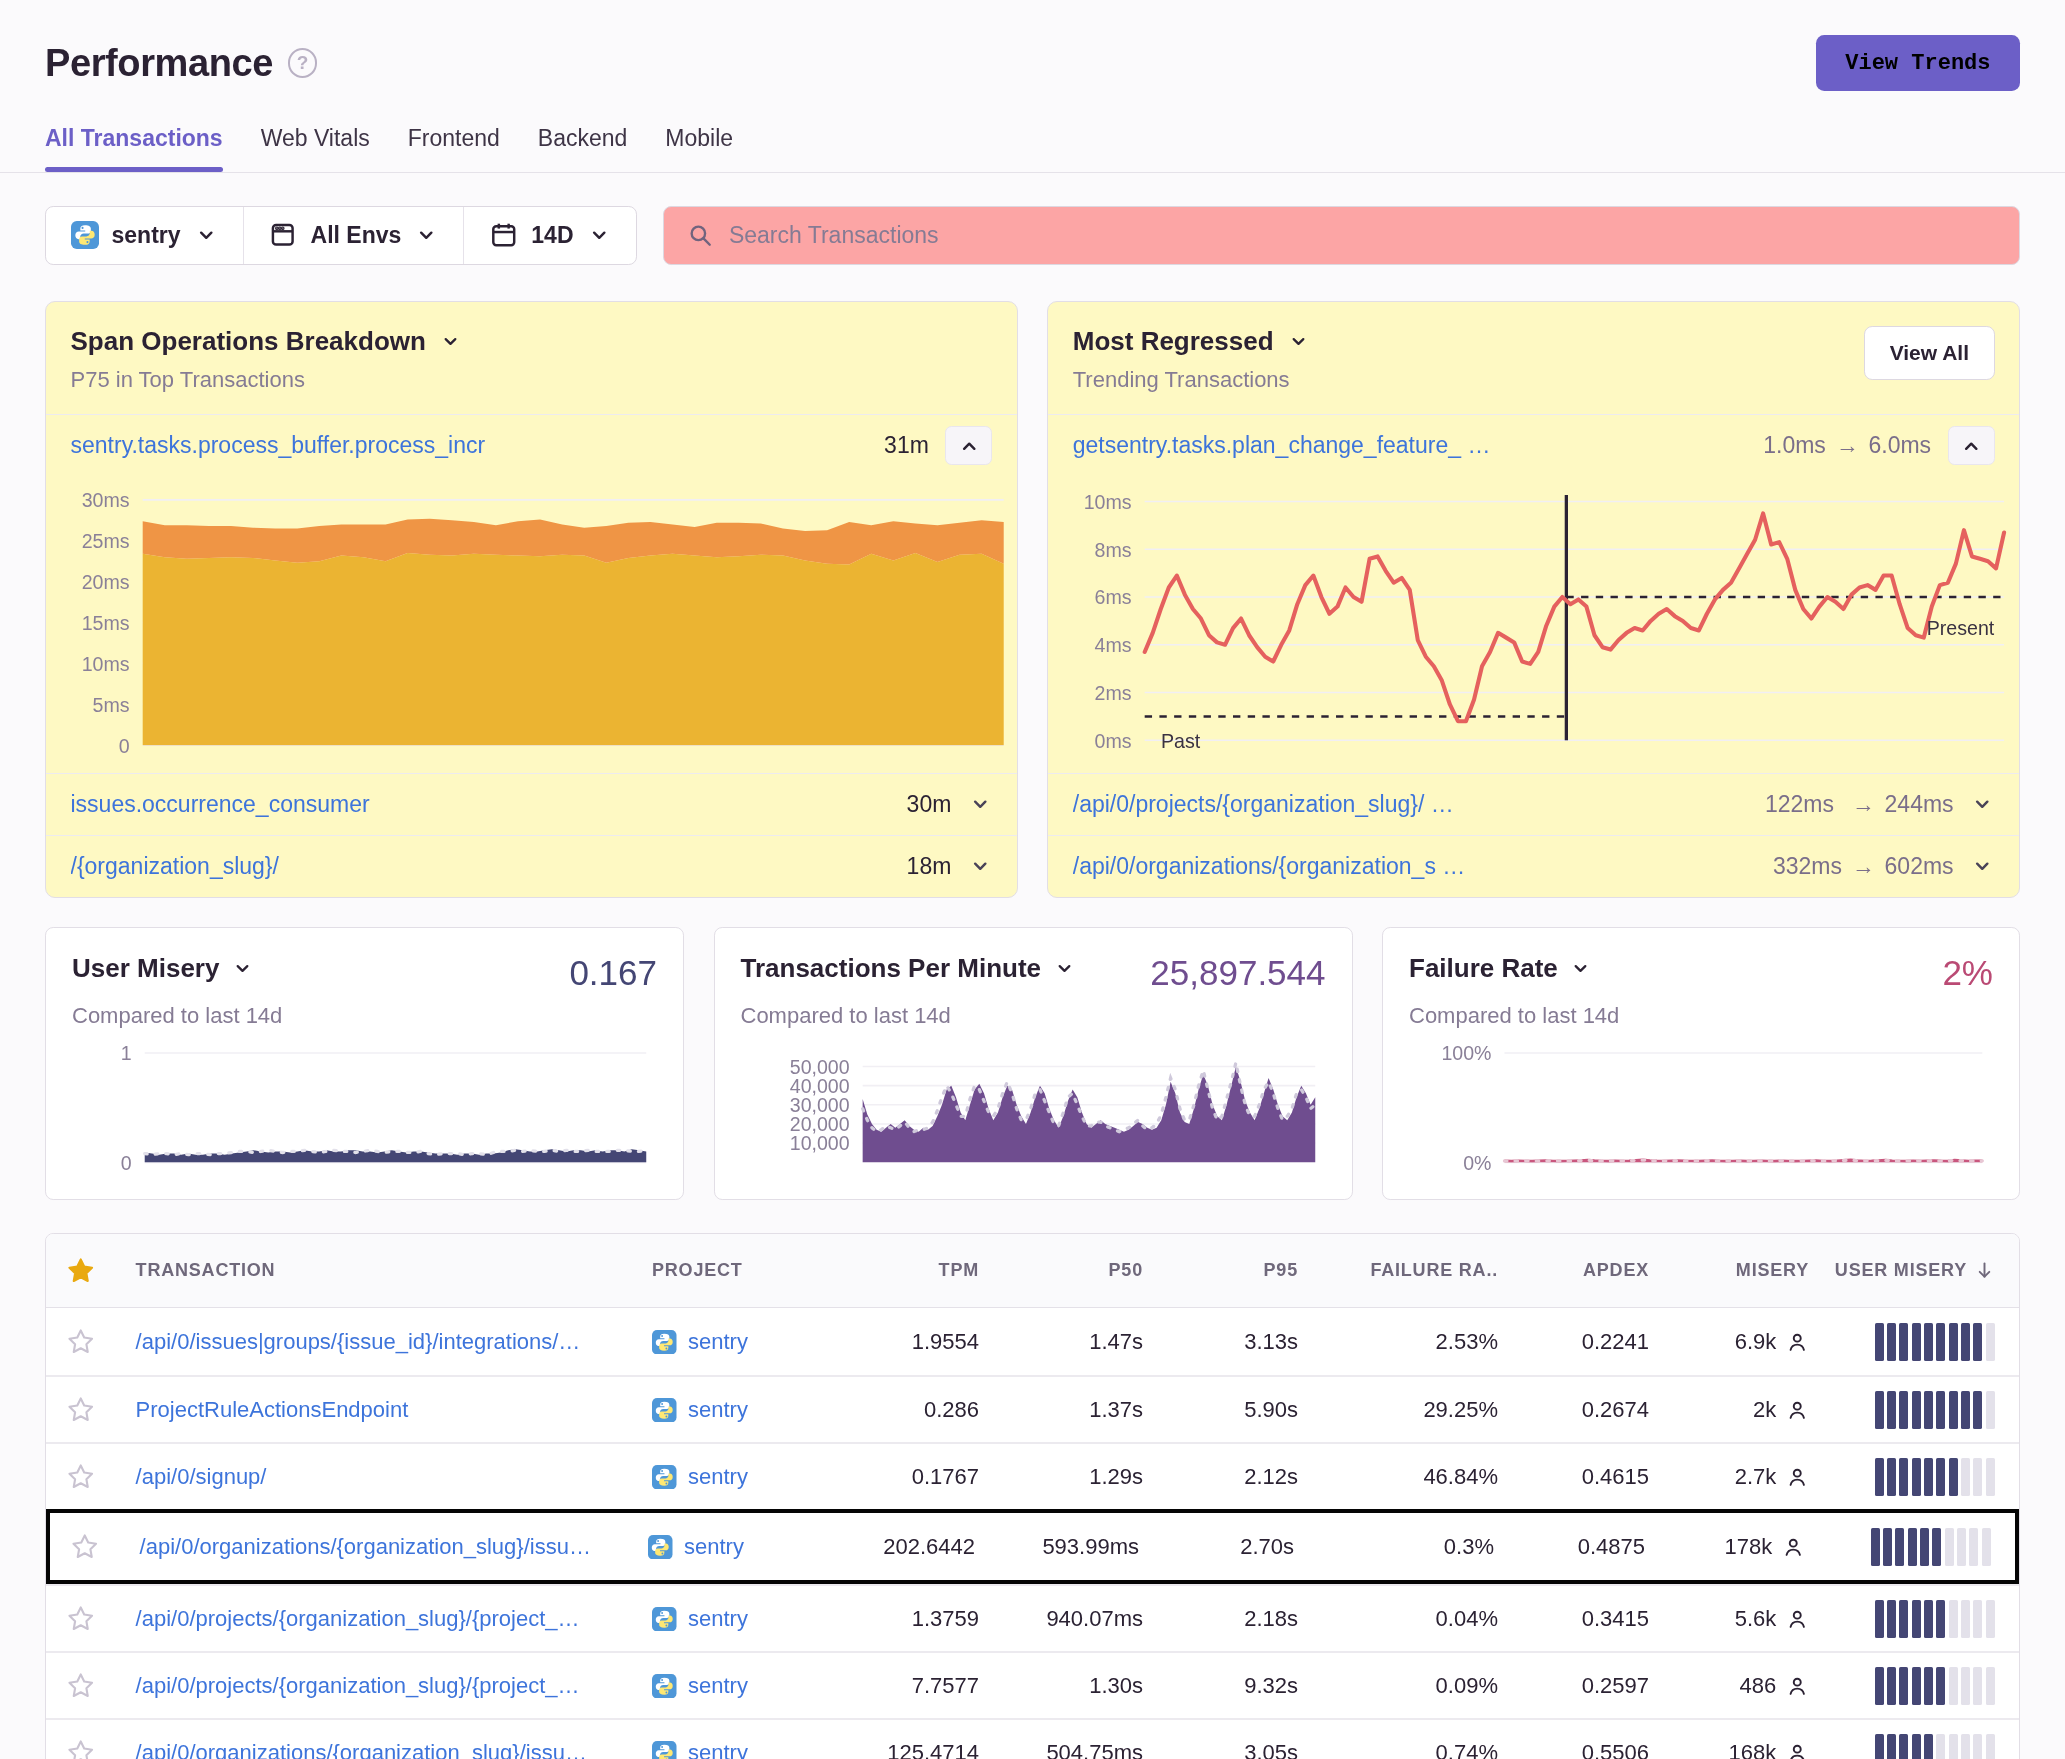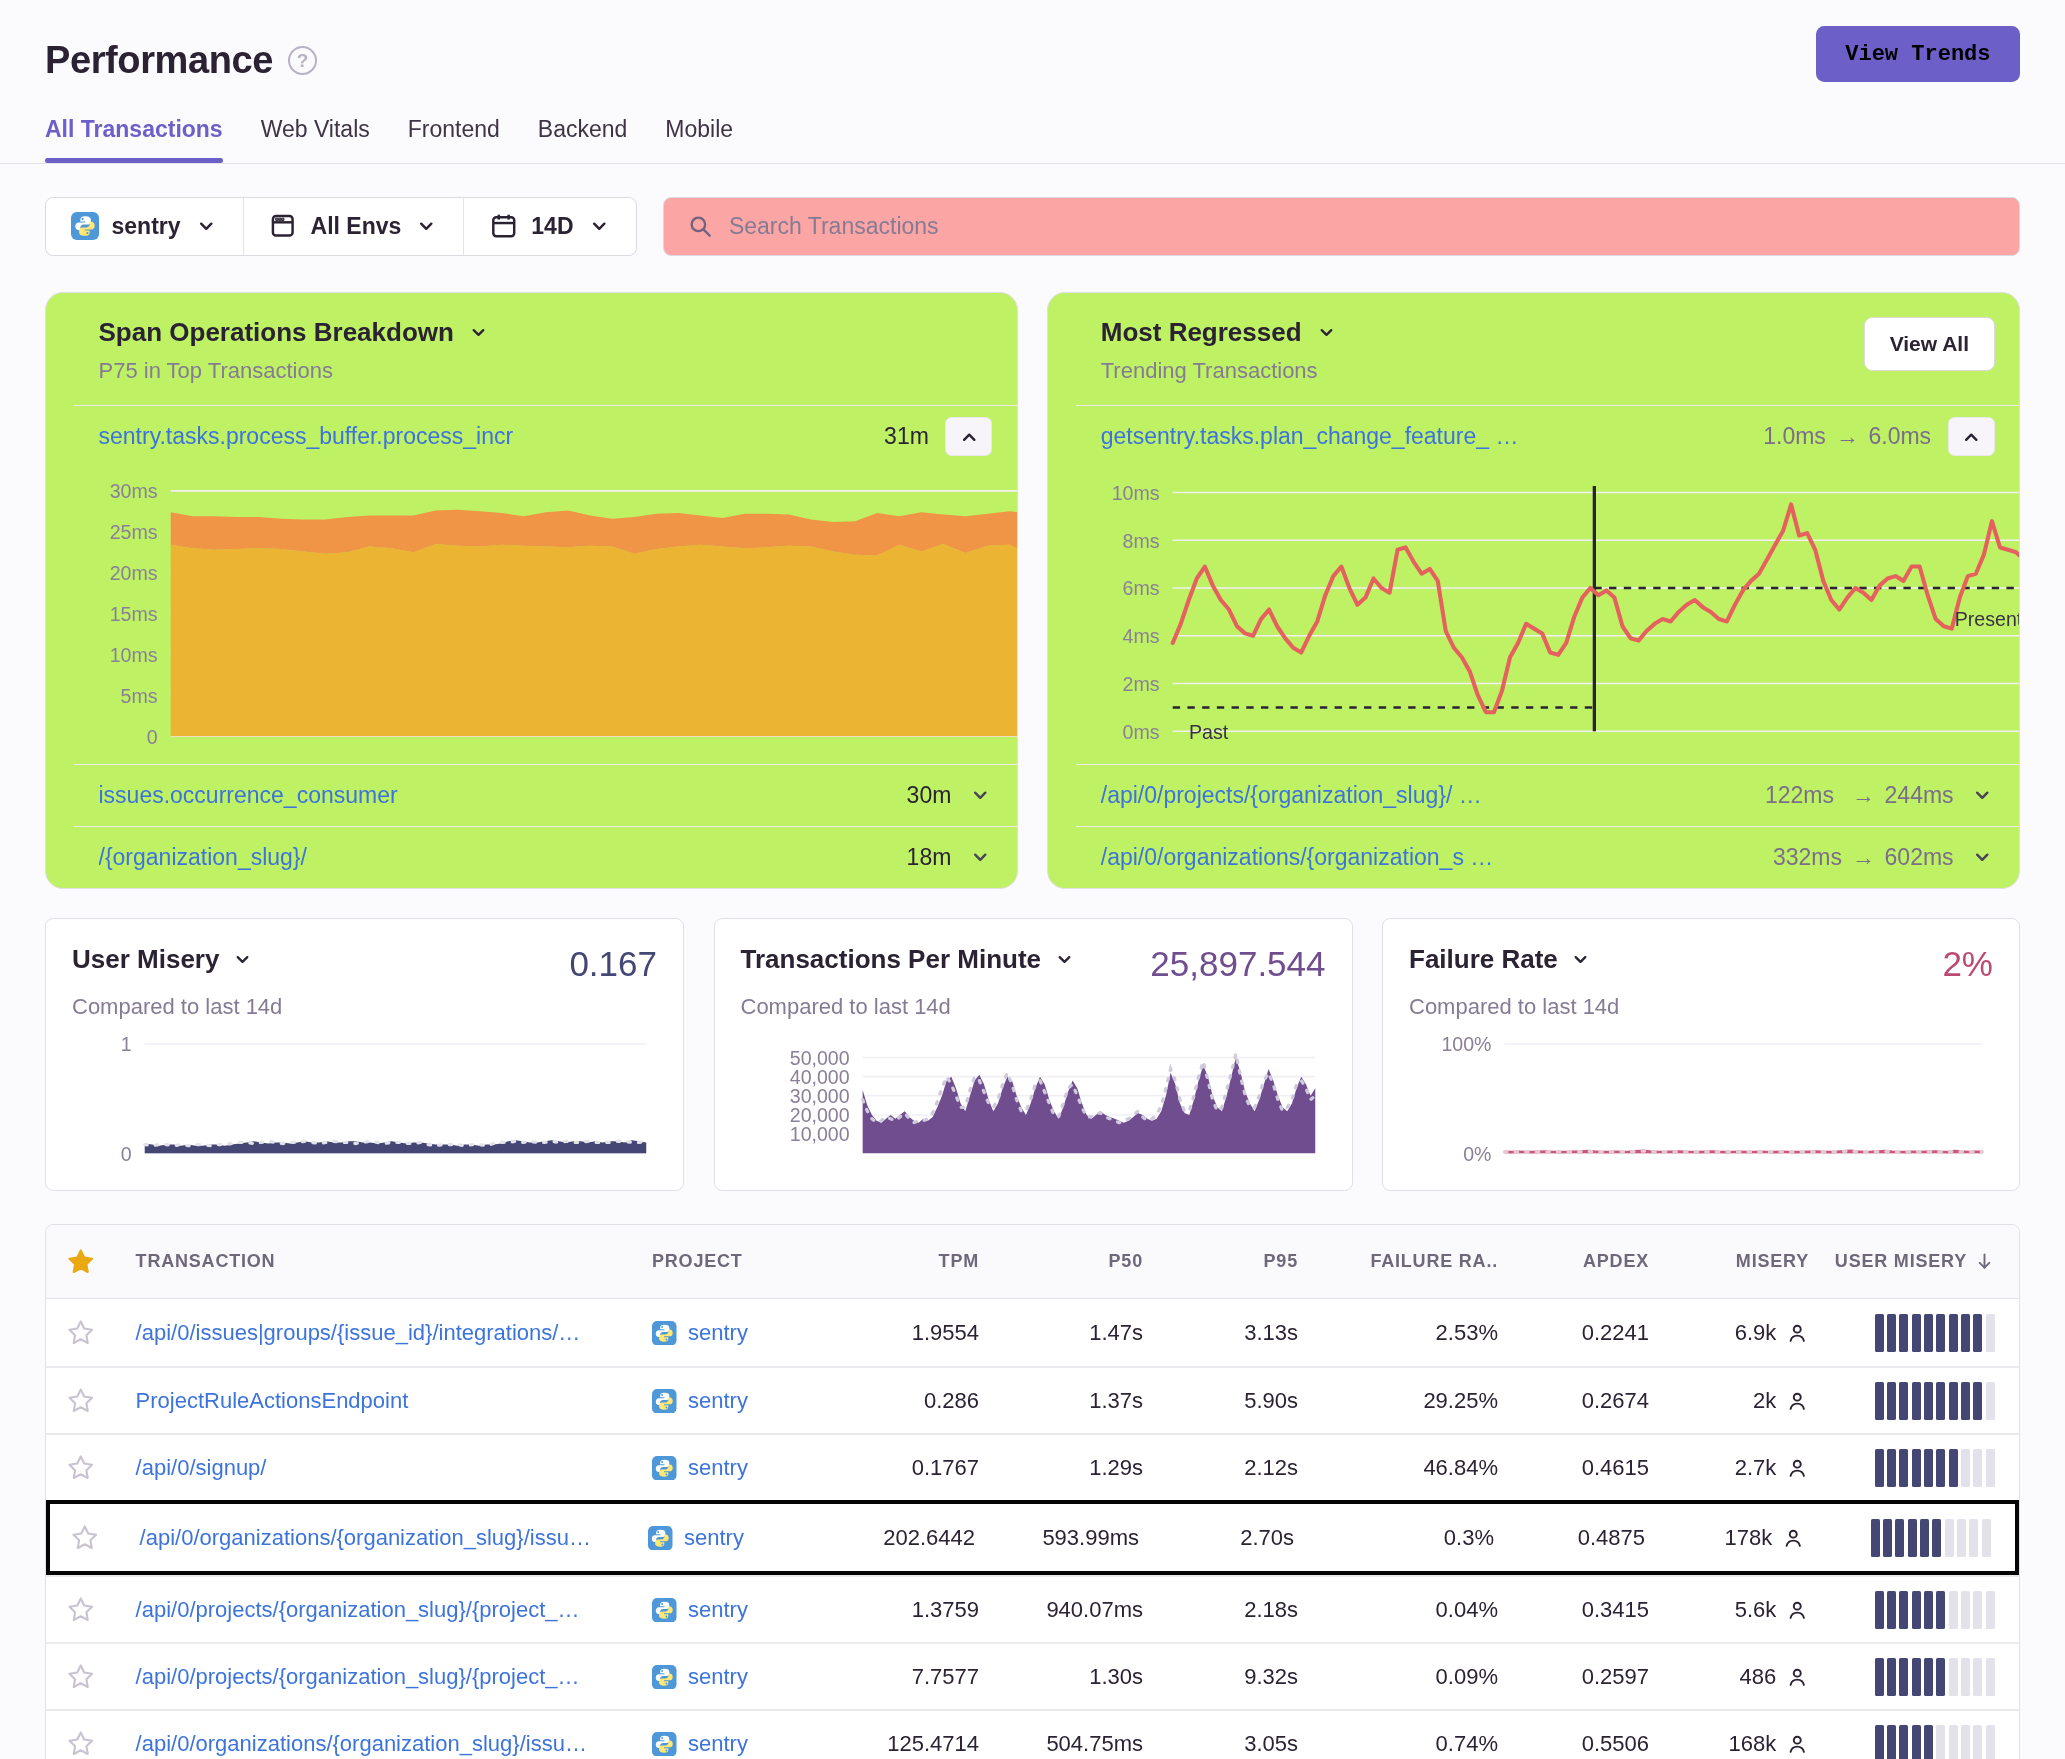--- a/index.html
+++ b/index.html
@@ -1,21 +1,21 @@
 <!DOCTYPE html>
 <html style="font-size:13px"><head>
 <meta charset="utf-8">
 <style>
   * { margin:0; padding:0; box-sizing:border-box; }
   html,body { width:2065px; height:1759px; overflow:hidden; }
   body { background:#FBFAFC; color:#2B2233; font-family:"Liberation Sans", sans-serif; }
   .px { padding-left:45px; padding-right:45px; }
 
   
-  .header-top { display:flex; justify-content:space-between; align-items:flex-end; padding-top:26px; }
+  .header-top { display:flex; justify-content:space-between; align-items:center; padding-top:35px; }
   .page-title { font-size:38px; font-weight:700; letter-spacing:-0.4px; display:flex; align-items:center; gap:14.7px; }
   .help { width:29.5px; height:29.5px; border:2.5px solid #B9B1C4; border-radius:50%; color:#B9B1C4;
           font-size:19px; font-weight:700; display:flex; align-items:center; justify-content:center; }
   .view-trends { background:#6C5FC7; color:#000000; border:none; border-radius:8.2px; font-family:Liberation Mono, monospace;
                  font-size:22px; font-weight:700; padding:15.5px 29.5px; cursor:pointer; }
   .tabs { display:flex; gap:38px; margin-top:34px; font-size:23px; font-weight:500; color:#3E3446; }
   .tab { padding-bottom:19.6px; position:relative; cursor:pointer; white-space:nowrap; }
   .tab.active { color:#6C5FC7; font-weight:600; }
   .tab.active::after { content:''; position:absolute; left:0; right:0; bottom:-0.8px; height:5.7px;
                        background:#6C5FC7; border-radius:3.3px; }
@@ -26,21 +26,21 @@
   .filter-group { display:flex; align-items:stretch; background:#fff; border:0.8px solid #DDD8E1; border-radius:8.2px; height:59px; }
   .fseg { display:flex; align-items:center; gap:13px; padding:0 24.5px; font-size:23px; font-weight:600; cursor:pointer; }
   .fseg + .fseg { border-left:0.8px solid #E6E2EA; }
   .search-box { flex:1; display:flex; align-items:center; gap:16.4px; background:#fca5a5; border:0.8px solid #DDD8E1;
                 border-radius:8.2px; height:59px; padding:0 23px; }
   .search-box input { border:none; outline:none; flex:1; font-family:inherit; font-size:23px; color:#2B2233; background:transparent; }
   .search-box input::placeholder { color:#857B94; }
 
   
   .panels { display:grid; grid-template-columns:1fr 1fr; gap:29.5px; margin-top:36px; }
-  .panel { background:#bef264; border:0.8px solid #E2DEE6; border-radius:18px; overflow:hidden;padding-left:28px; }
+  .panel { background:#fef9c3; border:0.8px solid #E2DEE6; border-radius:10px; overflow:hidden; }
   .panel-head { display:flex; justify-content:space-between; align-items:flex-start; padding:24.5px 24.5px 21px; border-bottom:0.8px solid #EDEBF0; }
   .panel-title { font-size:26px; font-weight:700; display:flex; align-items:center; gap:13px; cursor:pointer; }
   .panel-sub { font-size:22px; color:#857B94; margin-top:9.8px; }
   .view-all { border:0.8px solid #DDD8E1; background:#fff; border-radius:8.2px; font-family:inherit;
               font-size:21px; font-weight:700; color:#2B2233; padding:14px 24.5px; cursor:pointer; }
   .op-row { display:flex; align-items:center; padding:0 24.5px; height:62px; font-size:23px; }
   .op-row + .op-row, .chart-lg + .op-row { border-top:0.8px solid #EDEBF0; }
   .op-link { color:#3D74DB; flex:1; white-space:nowrap; overflow:hidden; text-overflow:ellipsis; cursor:pointer; }
   .op-value { color:#2B2233; margin-right:16.4px; white-space:nowrap; }
   .op-from { color:#7A6E8A; } .op-to { color:#7A6E8A; }

